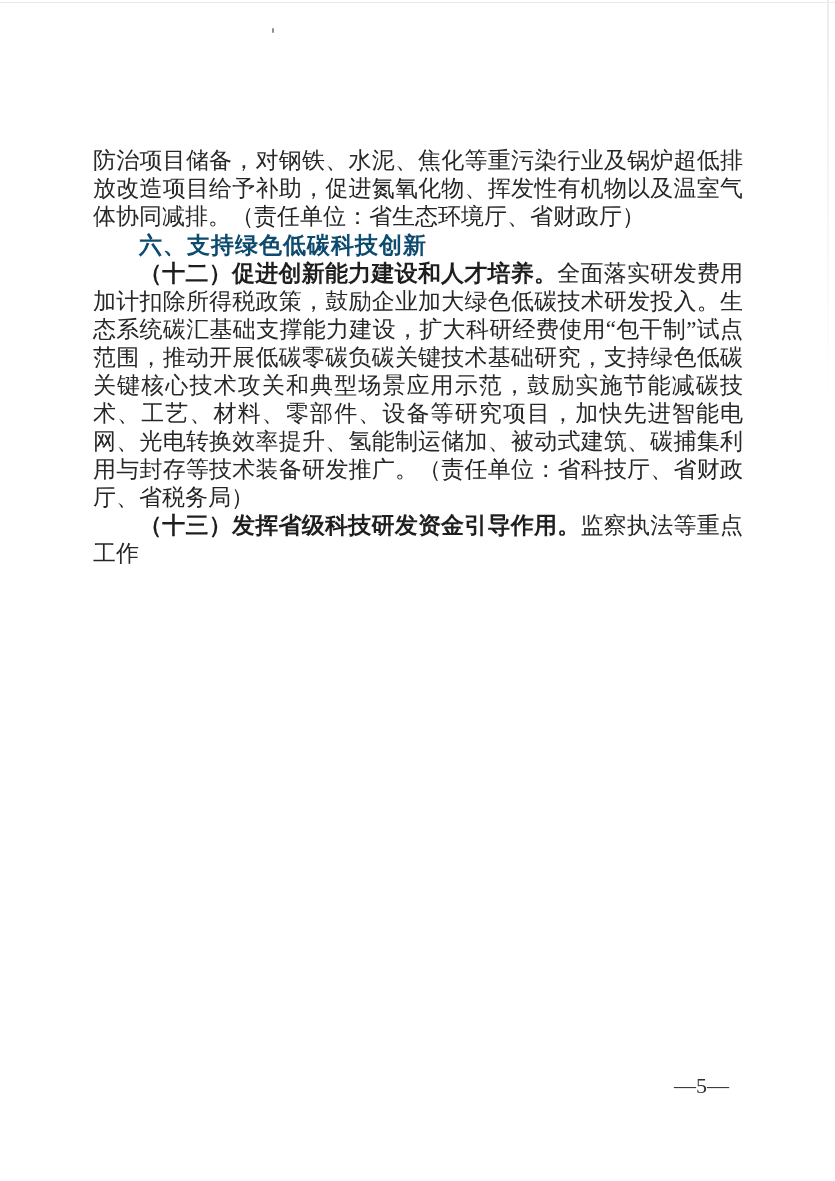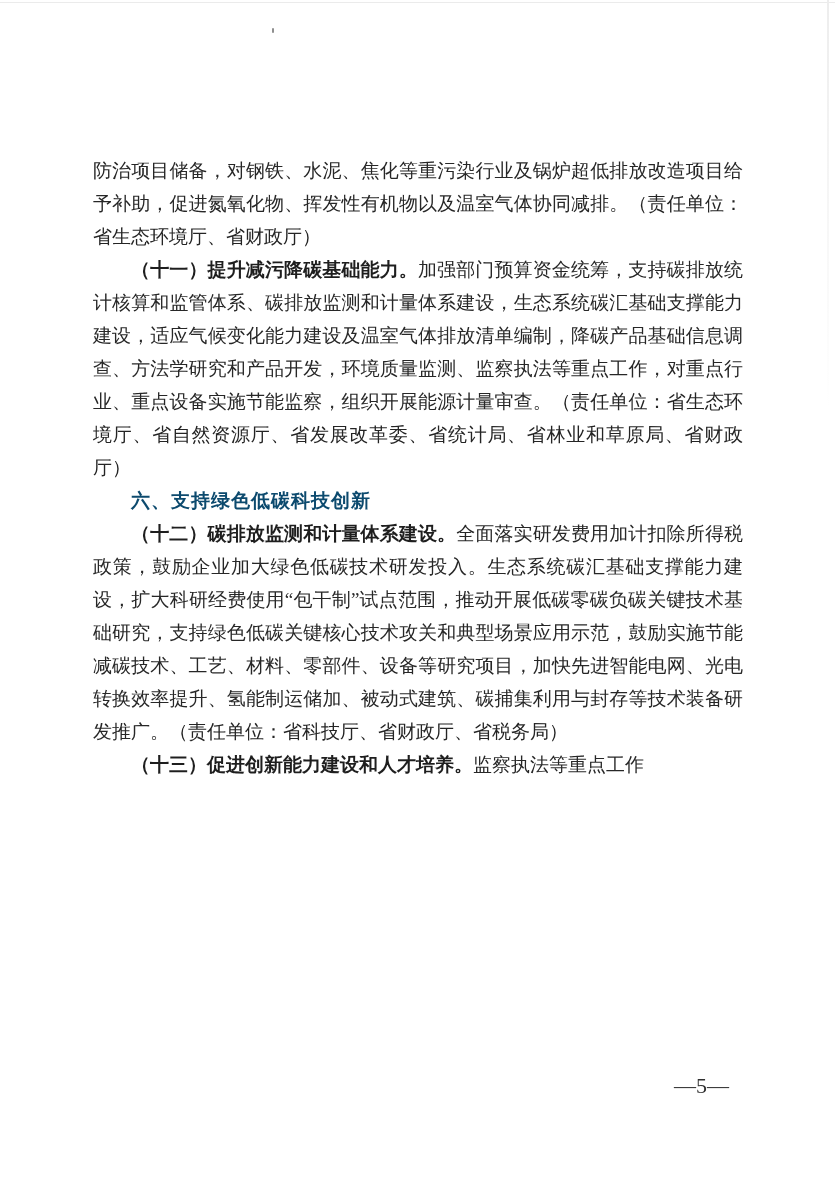--- a/index.html
+++ b/index.html
@@ -36,25 +36,25 @@
     left: 272px;
     top: 28px;
     width: 2px;
     height: 5px;
     background: #8f8f8f;
     border-radius: 1px;
   }
   .text-block {
     position: absolute;
     left: 93px;
-    top: 154px;
+    top: 147px;
     width: 650px;
     font-family: "Liberation Serif", "DejaVu Serif", serif;
-    font-size: 19px;
-    line-height: 33px;
+    font-size: 23px;
+    line-height: 28px;
     color: #272727;
     text-align: justify;
   }
   .para {
     margin: 0;
     padding: 0;
     text-indent: 2em;
   }
   .para.no-indent {
     text-indent: 0;
@@ -92,25 +92,24 @@
 <div class="page">
 
   <div class="scan-top-line"></div>
   <div class="scan-right-shade"></div>
   <div class="speck"></div>
 
   <main class="text-block">
 
     <p class="para no-indent"><span class="seg-body">防治项目储备，对钢铁、水泥、焦化等重污染行业及锅炉超低排放改造项目给予补助，促进氮氧化物、挥发性有机物以及温室气体协同减排。</span><span class="seg-kaiti">（责任单位：省生态环境厅、省财政厅）</span></p>
 
-    <p class="para"><span class="seg-bold-lead">（十一）提升减污降碳基础能力。</span><span class="seg-body">加强部门预算资金统筹，支持碳排放统计核算和监管体系、碳排放监测和计量体系建设，生态系统碳汇基础支撑能力建设，适应气候变化能力建设及温室气体排放清单编制，降碳产品基础信息调查、方法学研究和产品开发，环境质量监测、监察执法等重点工作，对重点行业、重点设备实施节能监察，组织开展能源计量审查。</span><span class="seg-kaiti">（责任单位：省生态环境厅、省自然资源厅、省发展改革委、省统计局、省林业和草原局、省财政厅）</span></p>
 
     <p class="para"><span class="section-heading-text">六、支持绿色低碳科技创新</span></p>
 
-    <p class="para"><span class="seg-bold-lead">（十二）碳排放监测和计量体系建设。</span><span class="seg-body">全面落实研发费用加计扣除所得税政策，鼓励企业加大绿色低碳技术研发投入。生态系统碳汇基础支撑能力建设，扩大科研经费使用“包干制”试点范围，推动开展低碳零碳负碳关键技术基础研究，支持绿色低碳关键核心技术攻关和典型场景应用示范，鼓励实施节能减碳技术、工艺、材料、零部件、设备等研究项目，加快先进智能电网、光电转换效率提升、氢能制运储加、被动式建筑、碳捕集利用与封存等技术装备研发推广。</span><span class="seg-kaiti">（责任单位：省科技厅、省财政厅、省税务局）</span></p>
+    <p class="para"><span class="seg-bold-lead">（十二）促进创新能力建设和人才培养。</span><span class="seg-body">全面落实研发费用加计扣除所得税政策，鼓励企业加大绿色低碳技术研发投入。生态系统碳汇基础支撑能力建设，扩大科研经费使用“包干制”试点范围，推动开展低碳零碳负碳关键技术基础研究，支持绿色低碳关键核心技术攻关和典型场景应用示范，鼓励实施节能减碳技术、工艺、材料、零部件、设备等研究项目，加快先进智能电网、光电转换效率提升、氢能制运储加、被动式建筑、碳捕集利用与封存等技术装备研发推广。</span><span class="seg-kaiti">（责任单位：省科技厅、省财政厅、省税务局）</span></p>
 
-    <p class="para"><span class="seg-bold-lead">（十三）促进创新能力建设和人才培养。</span><span class="seg-body">监察执法等重点工作</span></p>
+    <p class="para"><span class="seg-bold-lead">（十三）发挥省级科技研发资金引导作用。</span><span class="seg-body">监察执法等重点工作</span></p>
 
   </main>
 
   <div class="page-number">—5—</div>
 
 </div>
 
 </body></html>

